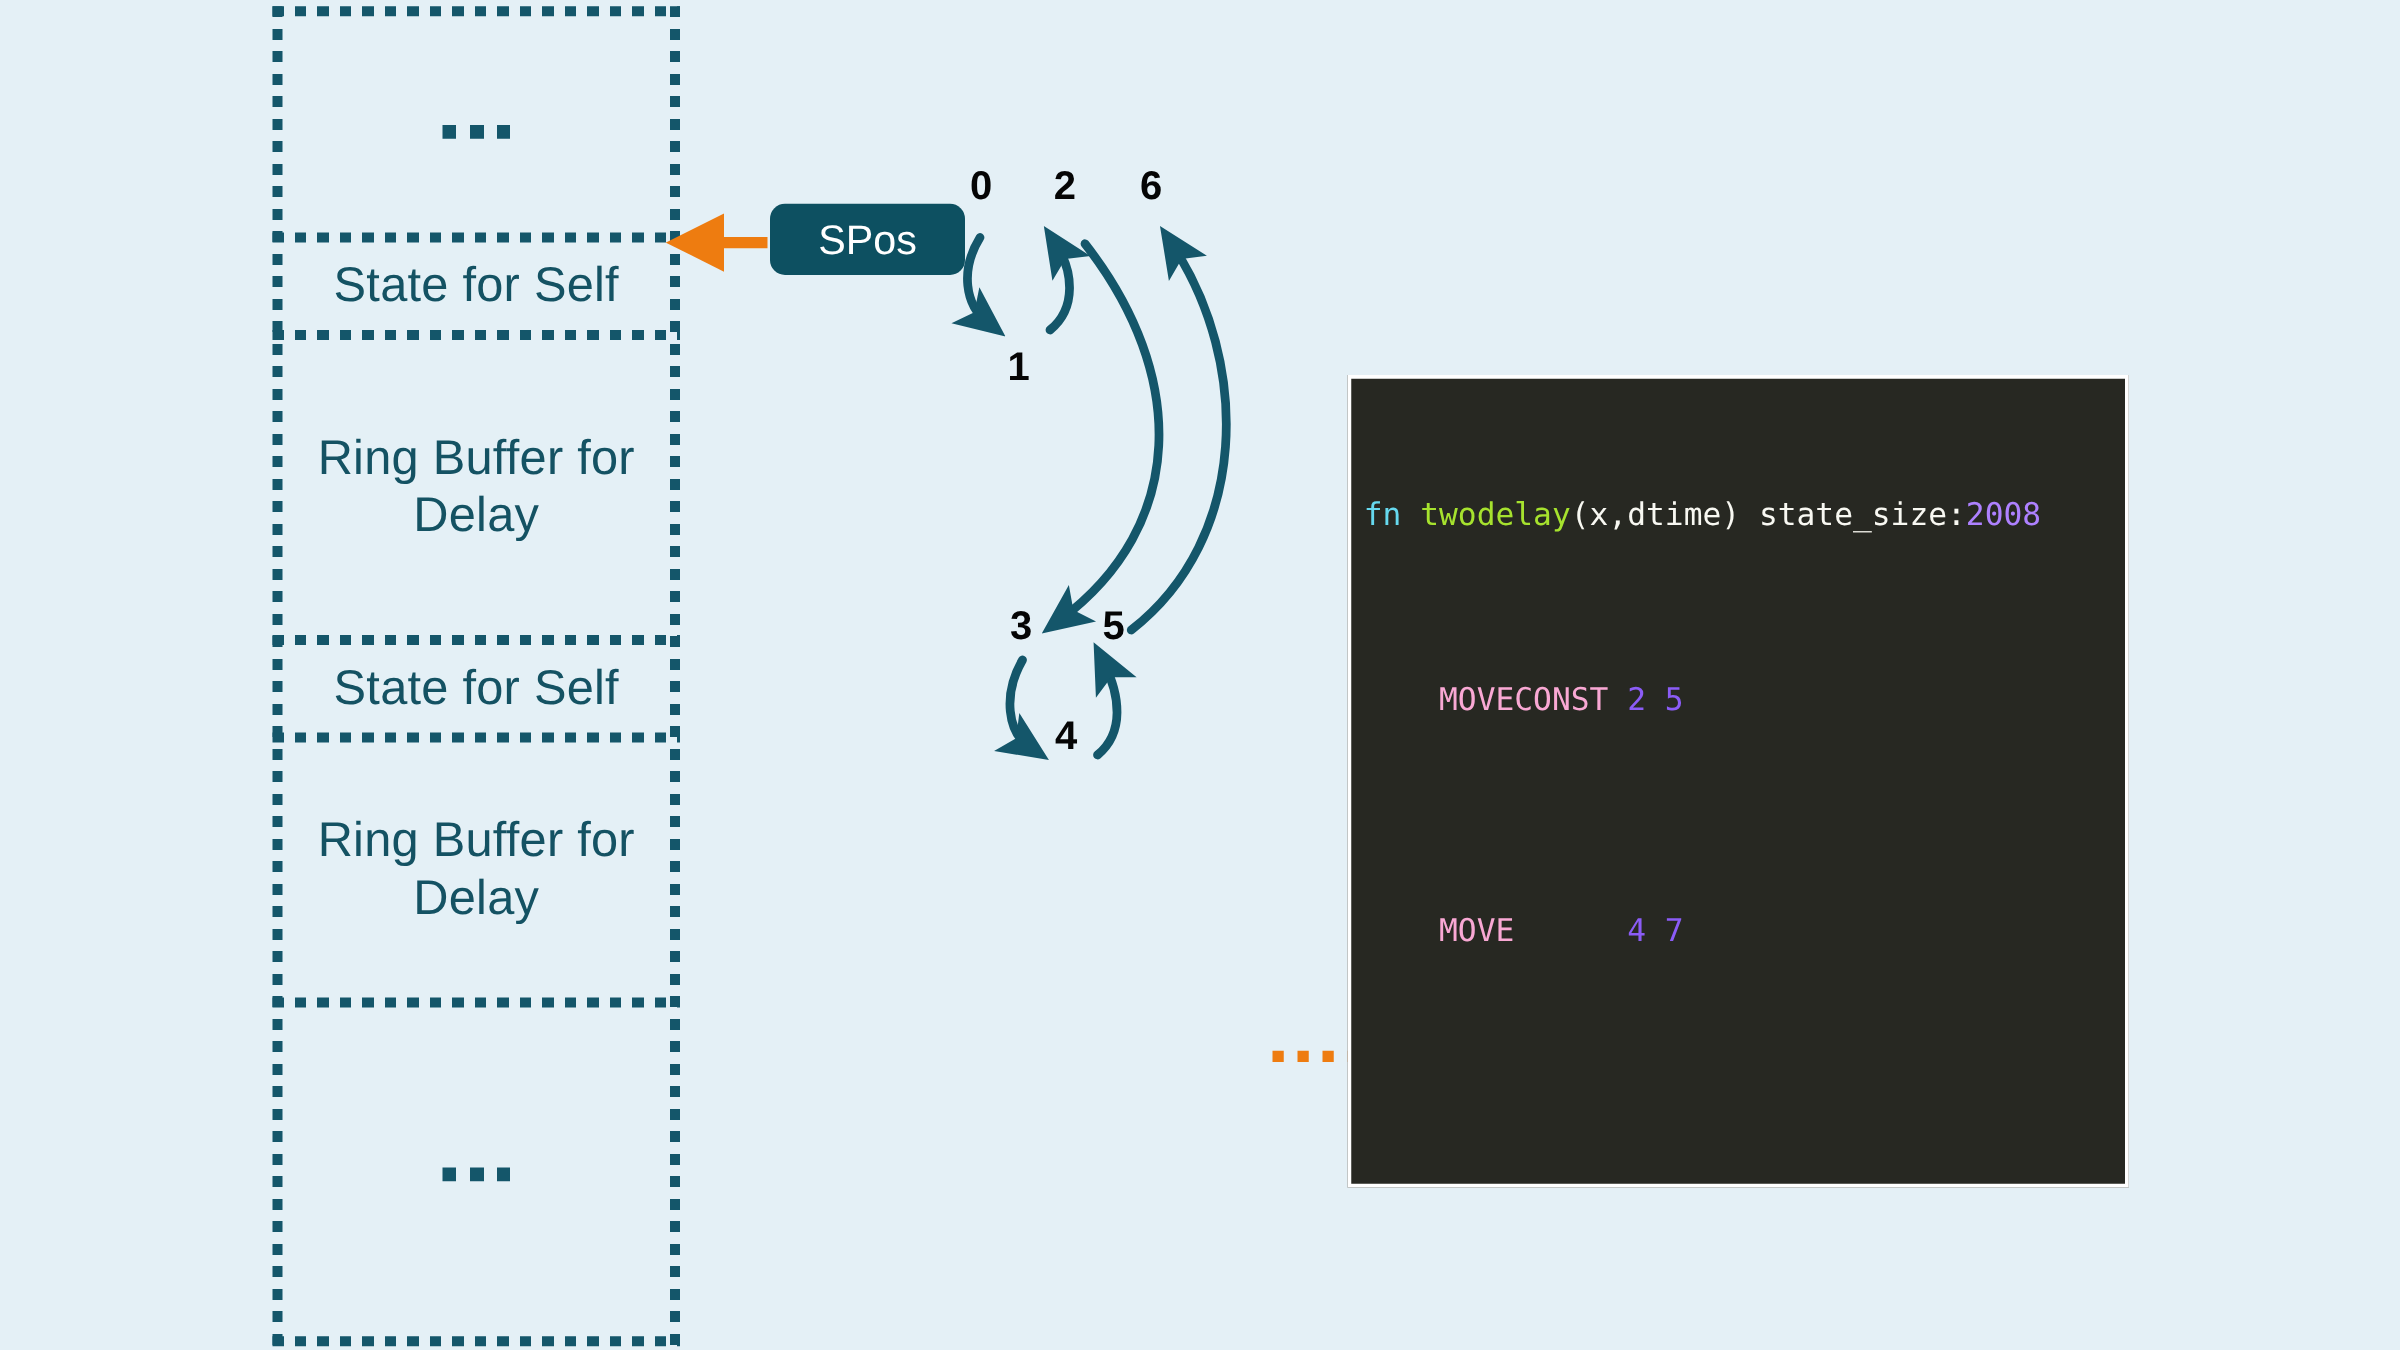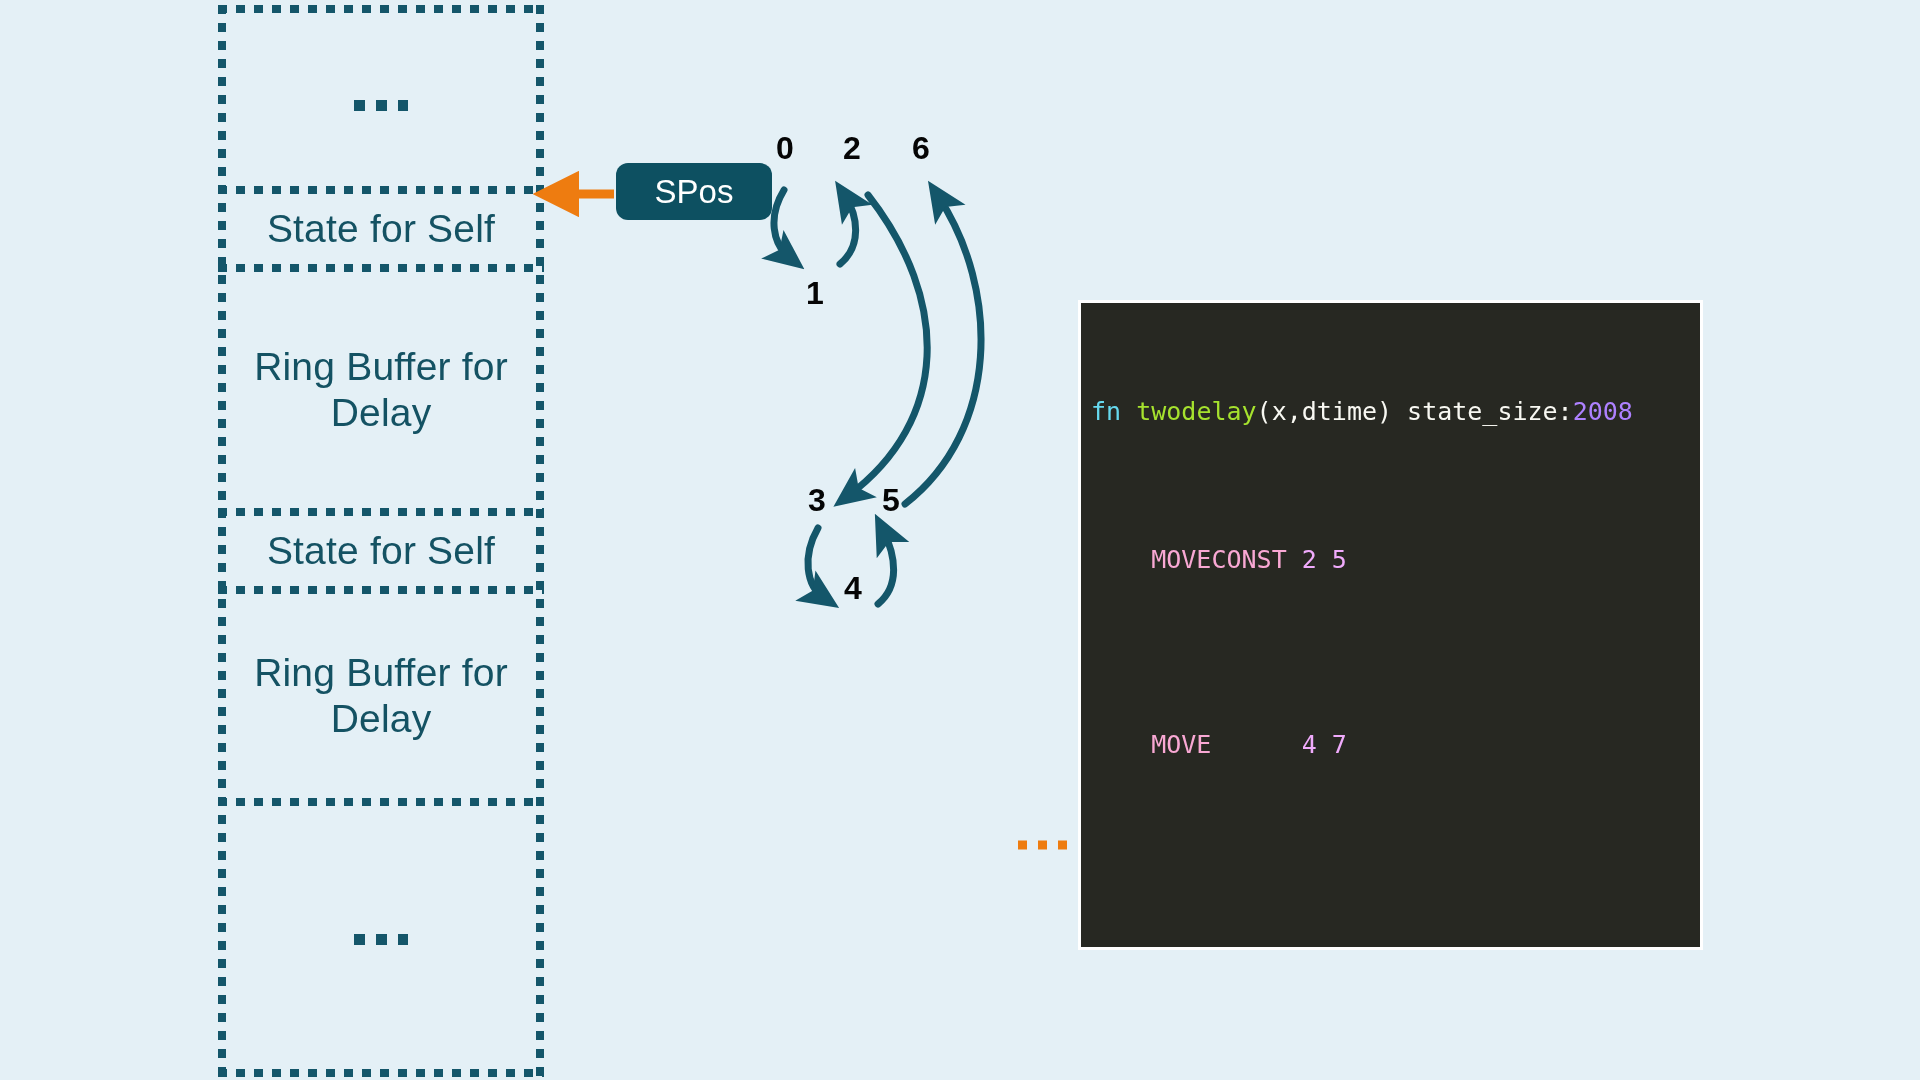--- a/index.html
+++ b/index.html
@@ -124,21 +124,21 @@
     font-size: 25px;
     line-height: 37px;
     white-space: pre;
   }
   .code-line { height: 37px; }
   .tok-kw      { color: #66d9ef; }
   .tok-fname   { color: #a6e22e; }
   .tok-plain   { color: #f8f8f2; }
   .tok-num     { color: #ae81ff; }
   .tok-op      { color: #f9a8d4; }
-  .tok-arg     { color: #f0abfc; }
+  .tok-arg     { color: #8b5cf6; }
 </style>
 </head>
 <body>
 
 <div id="memory-column">
   <div id="mem-frame"></div>
 
   <div class="mem-cell" style="top:0px;height:200px;">
     <span class="ellipsis-dots"></span>
   </div>

